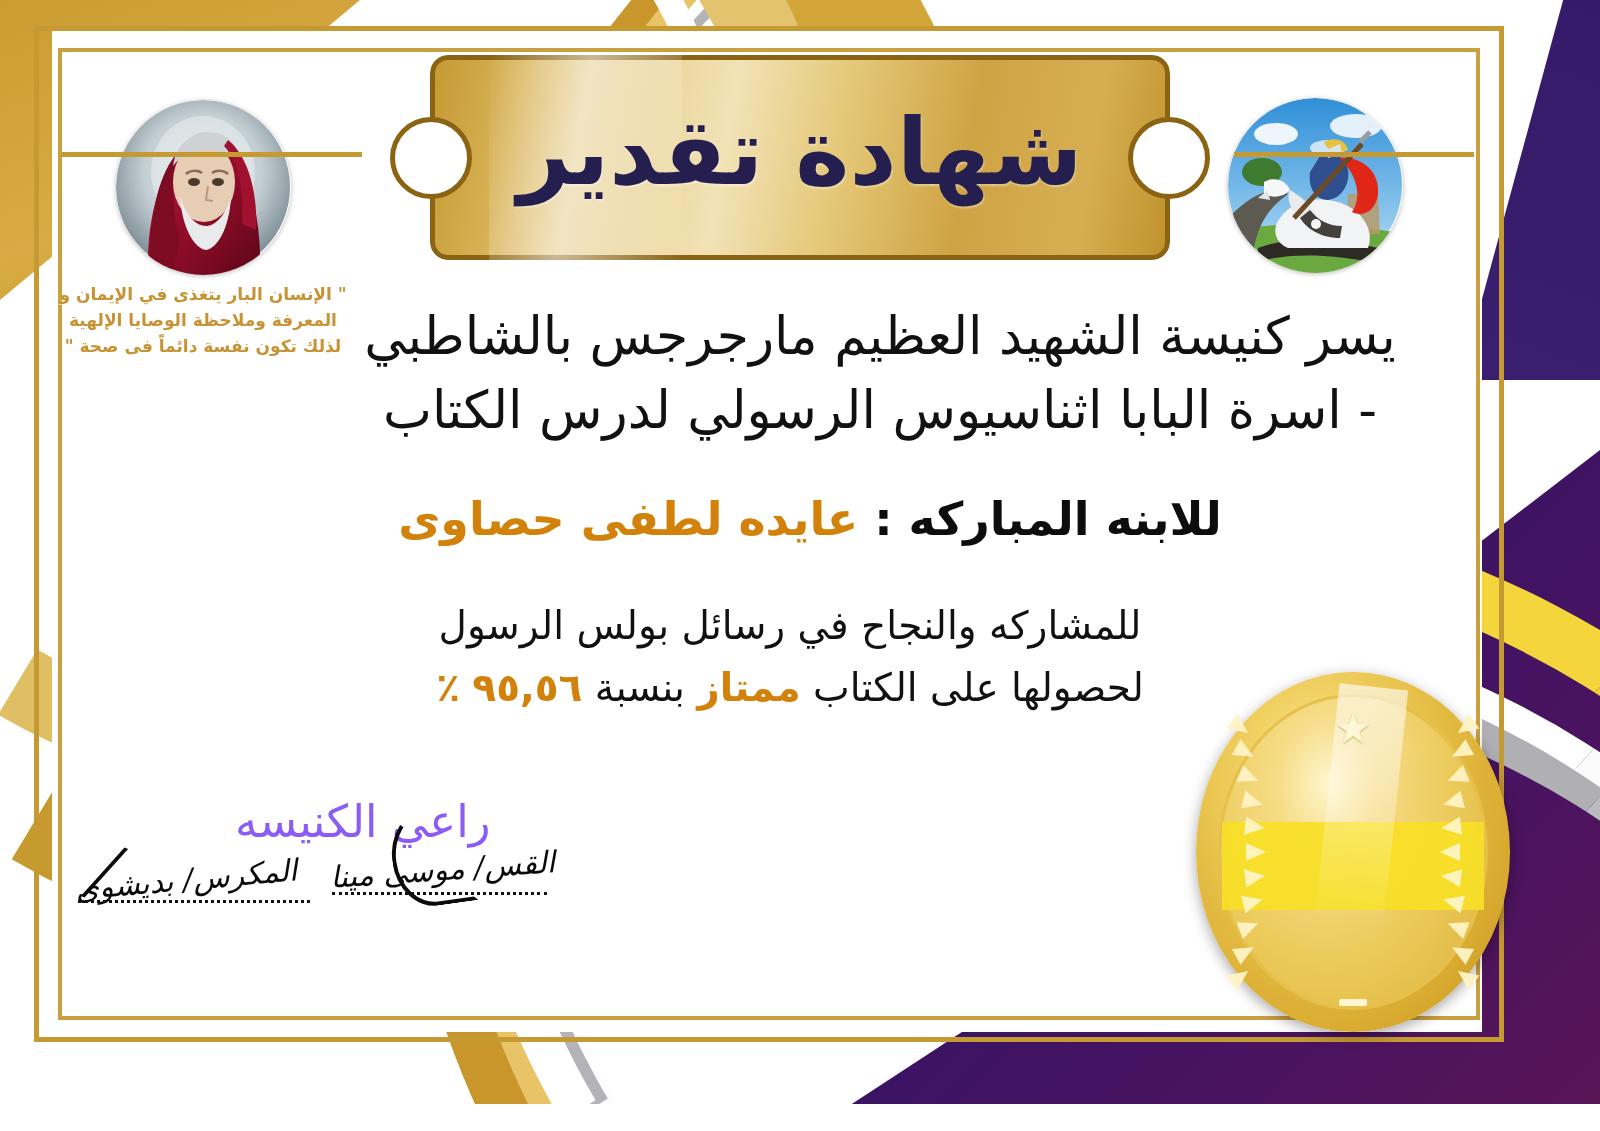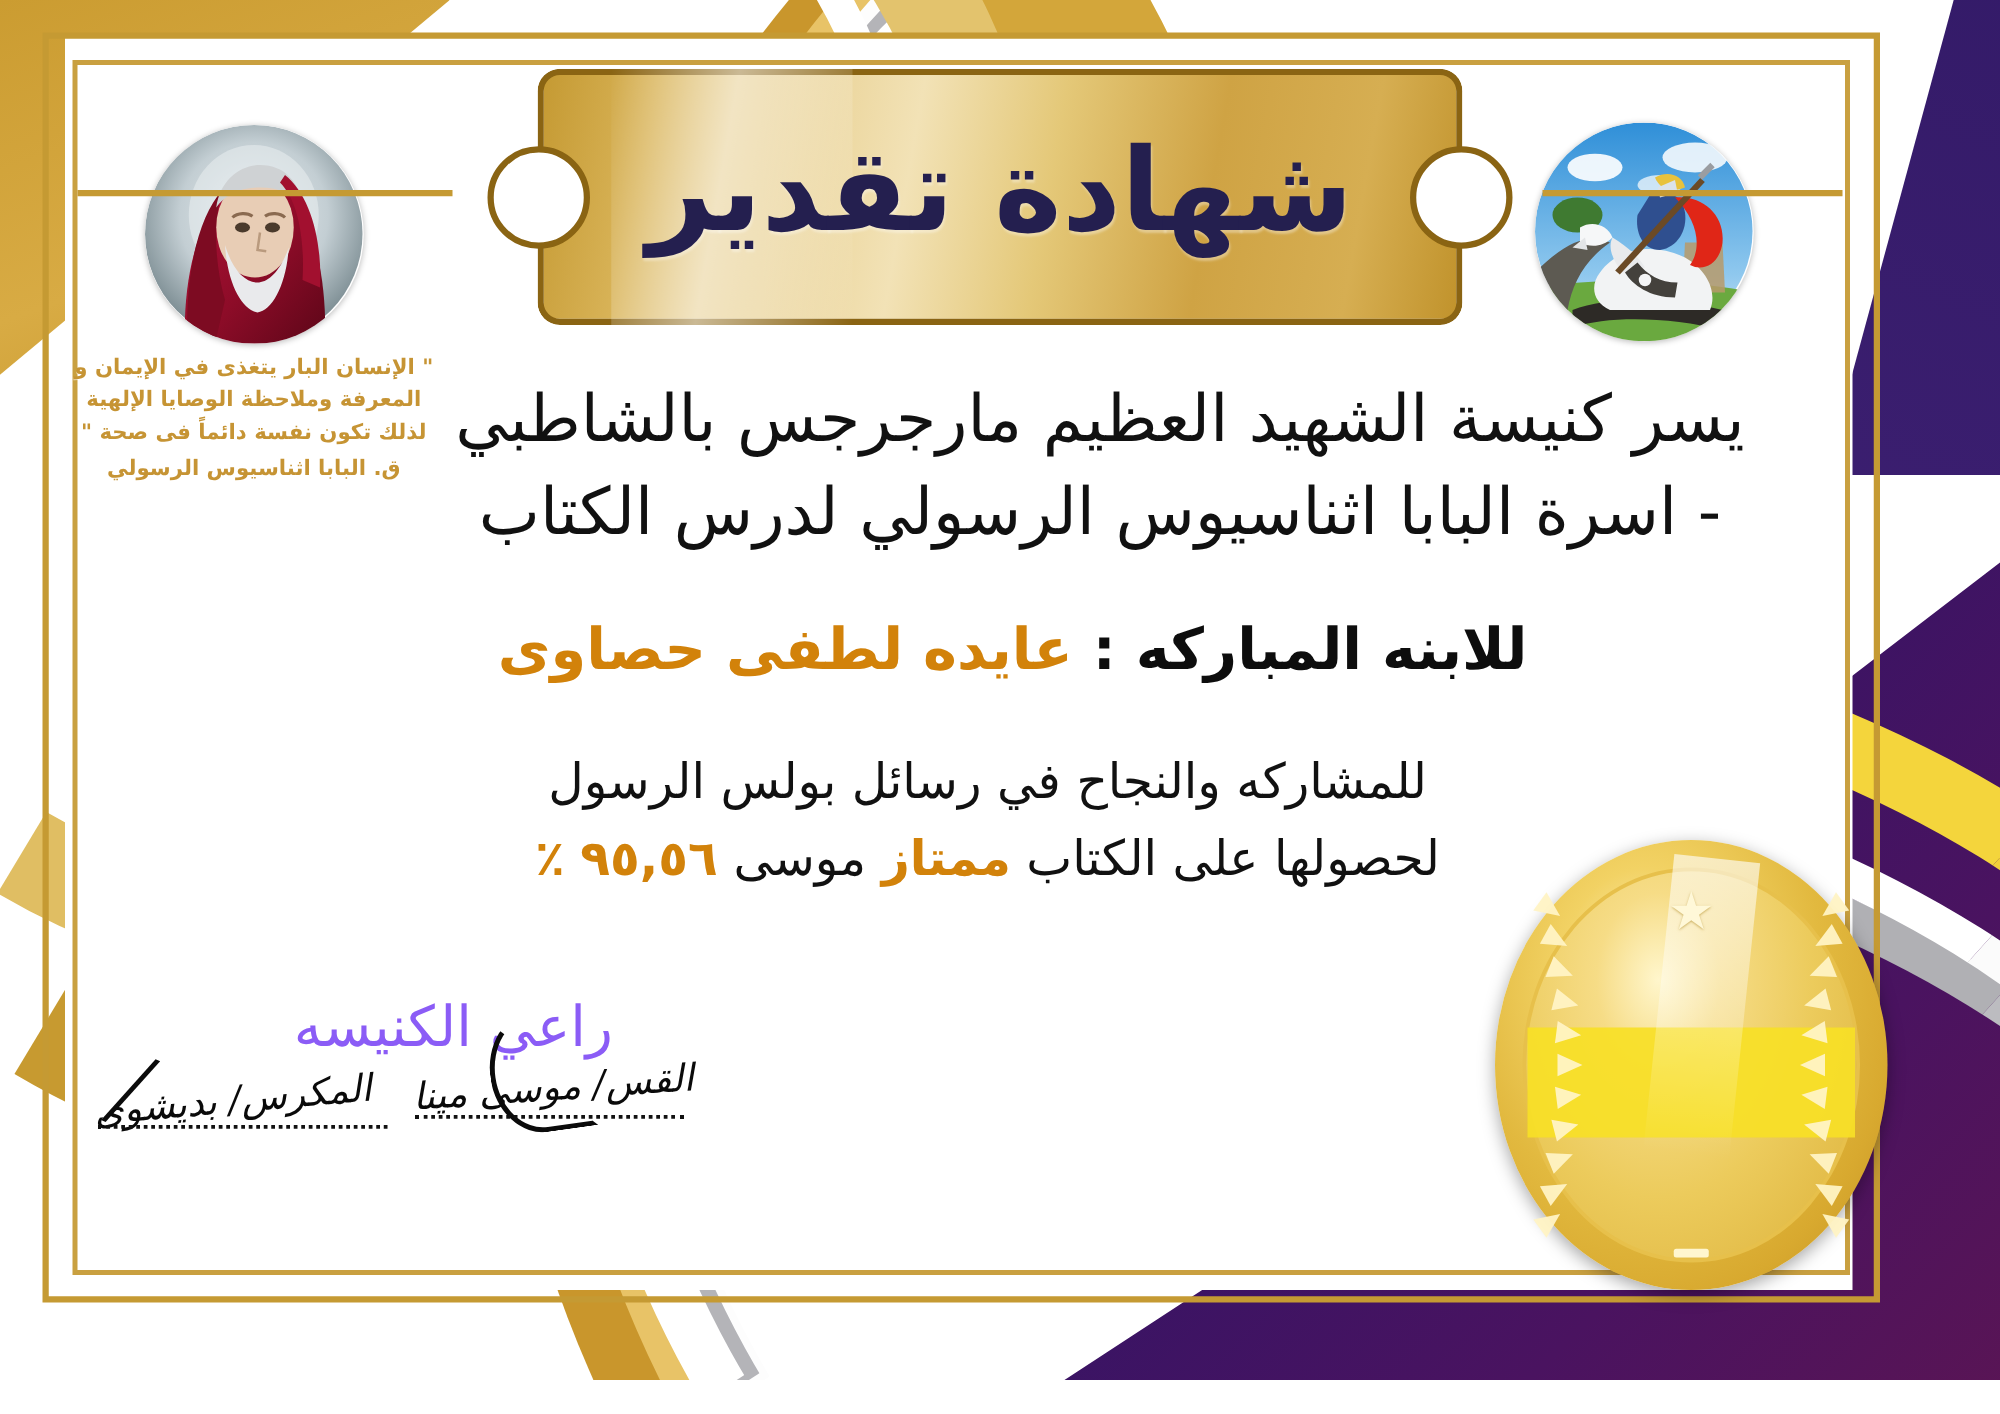--- a/index.html
+++ b/index.html
@@ -568,39 +568,38 @@
         <path d="M98 52 L112 46 L114 56 L100 60 Z" fill="#dbe3ea"></path>
         <path d="M66 120 L134 46" stroke="#6b4a26" stroke-width="5"></path>
         <path d="M132 44 L142 34" stroke="#9a9da1" stroke-width="5"></path>
         <path d="M82 112 C90 122 100 128 114 128 L112 140 C92 140 78 130 72 120 Z" fill="#44413c"></path>
         <circle cx="88" cy="126" r="5" fill="#f4f5f6"></circle>
       </svg>
     </div>
 
     <div class="quote">
       <span>" الإنسان البار يتغذى في الإيمان و المعرفة وملاحظة الوصايا الإلهية لذلك تكون نفسة دائماً فى صحة "</span>
-      <span class="src">ق. البابا اثناسيوس الرسولي</span>
     </div>
 
     <div class="body-block">
       <div class="body-line">يسر كنيسة الشهيد العظيم مارجرجس بالشاطبي</div>
       <div class="body-line">- اسرة البابا اثناسيوس الرسولي لدرس الكتاب</div>
     </div>
 
     <div class="recipient">
       <span class="label">للابنه المباركه :</span>
       <span class="name">عايده لطفى حصاوى</span>
     </div>
 
     <div class="reason">
       <div class="reason-line">للمشاركه والنجاح في رسائل بولس الرسول</div>
       <div class="grade-line">
         <span>لحصولها على الكتاب</span>
         <span class="hl">ممتاز</span>
-        <span>موسى</span>
+        <span>بنسبة</span>
         <span class="hl">٩٥,٥٦</span>
         <span class="hl">٪</span>
       </div>
     </div>
 
     <div class="sig-title">راعي الكنيسه</div>
     <div class="sig-swoosh"></div>
     <div class="sig-hand sig-a">القس/ موسى مينا</div>
     <div class="sig-dots dots-a"></div>
     <div class="sig-hand sig-b">المكرس/ بديشوى</div>

